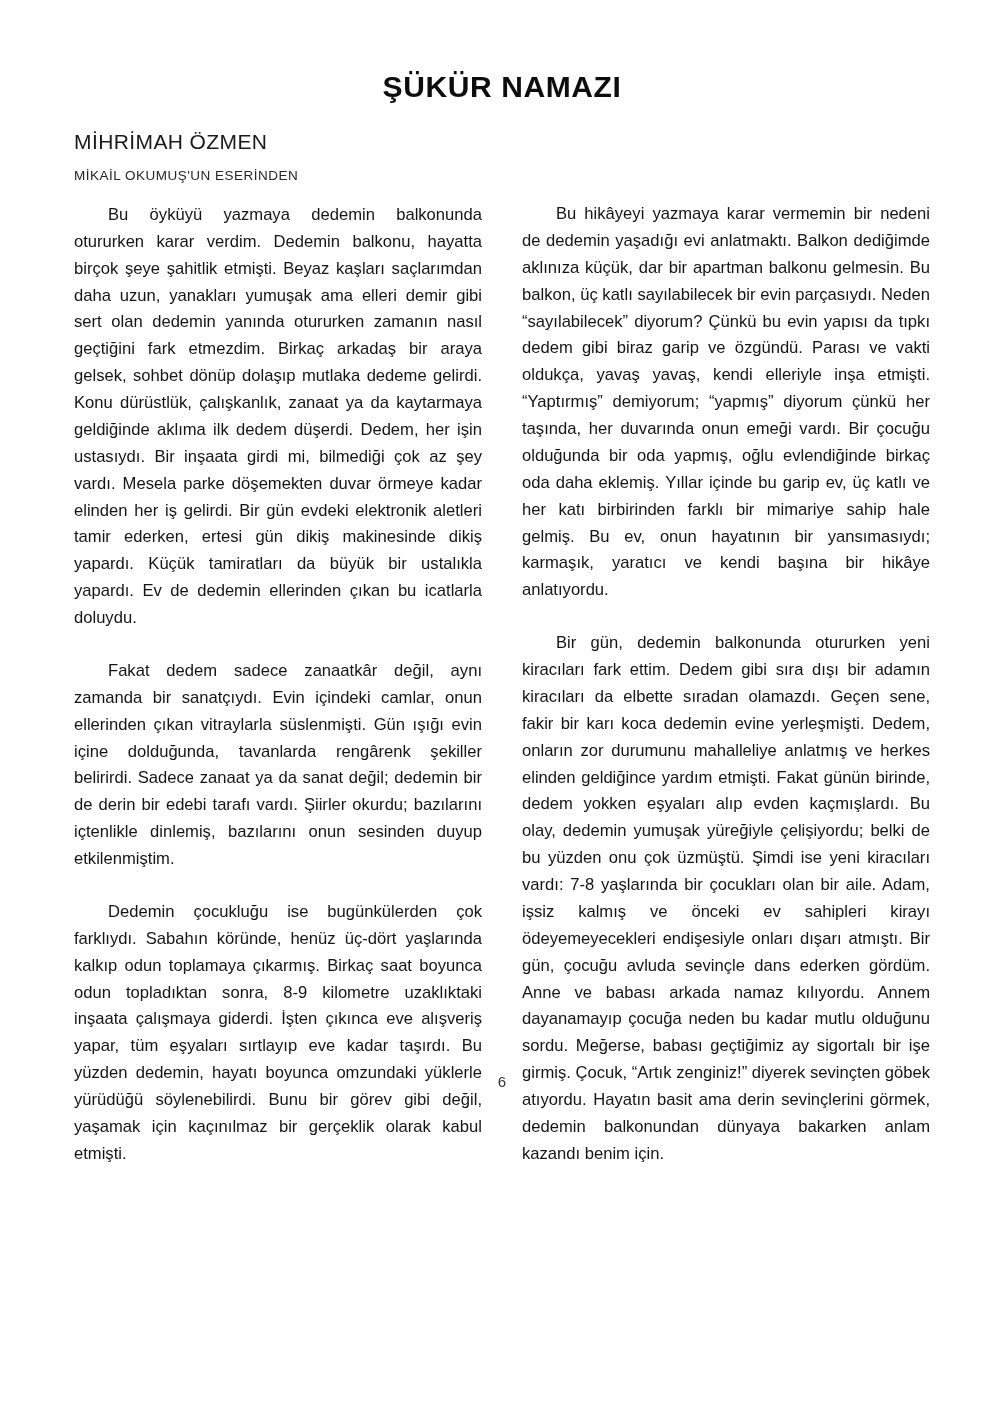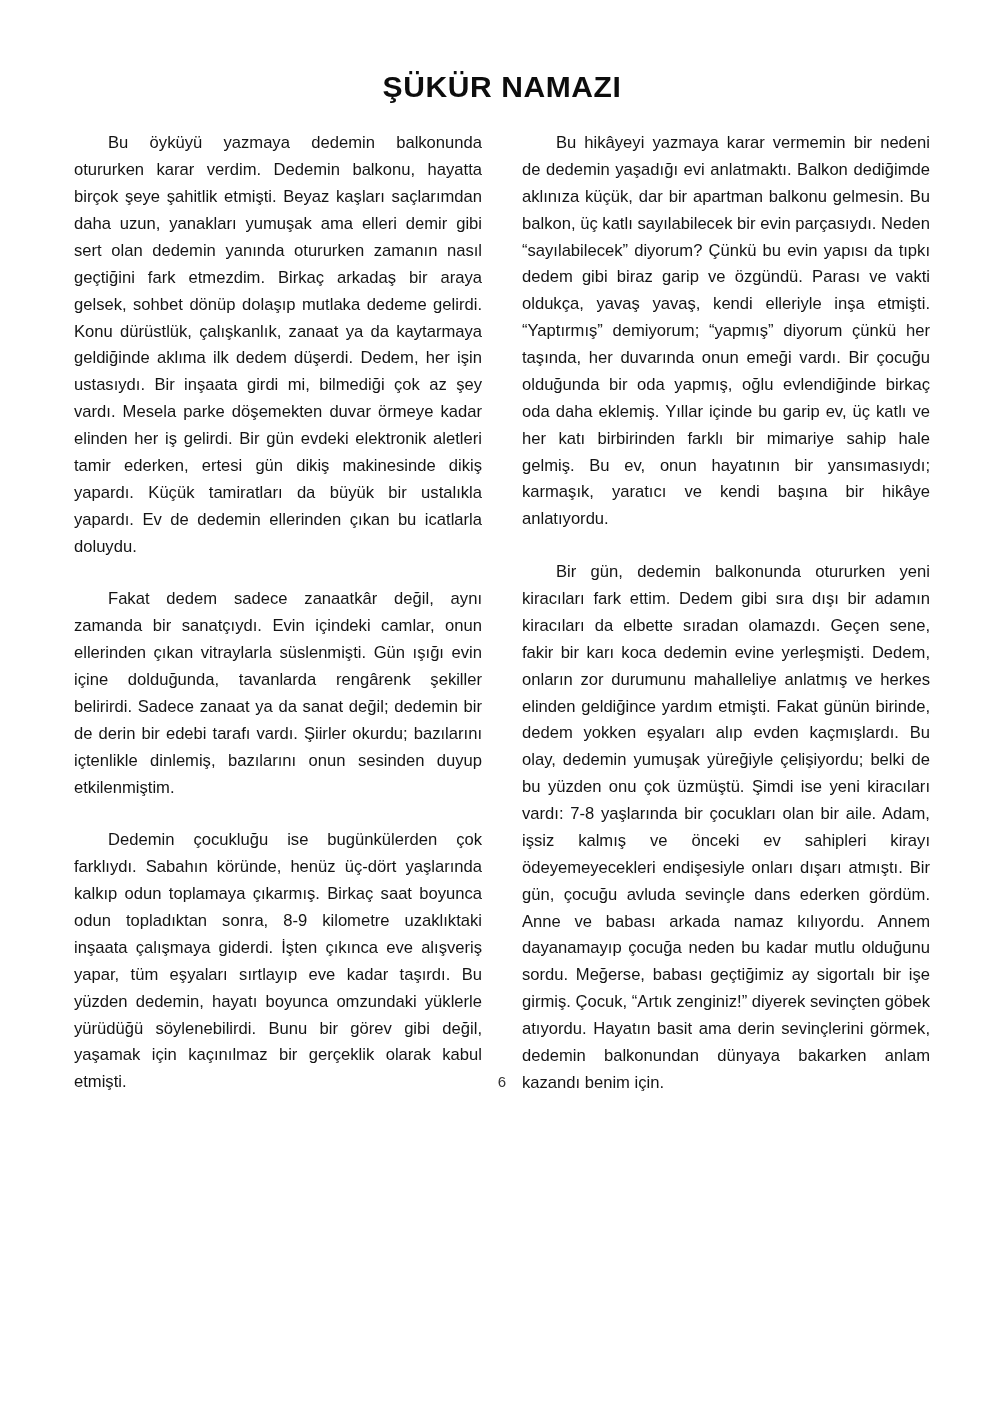--- a/index.html
+++ b/index.html
@@ -39,21 +39,21 @@
   }
   .source {
     font-size: 13.5px;
     letter-spacing: 0.5px;
     color: #262626;
     margin: 0 0 18px 0;
   }
   .columns {
     display: flex;
     gap: 40px;
-    align-items: center;
+    align-items: flex-end;
   }
   .col {
     width: 412px;
   }
   p.body-par {
     margin: 0 0 26px 0;
     font-size: 16.6px;
     line-height: 1.62;
     text-align: justify;
     text-justify: inter-word;
@@ -75,21 +75,23 @@
     color: #333333;
   }
 </style>
 </head>
 <body>
 
 <div class="page">
 
   <h1 class="doc-title">ŞÜKÜR NAMAZI</h1>
 
+  <div class="author">MİHRİMAH ÖZMEN</div>
 
+  <div class="source">MİKAİL OKUMUŞ'UN ESERİNDEN</div>
 
   <div class="columns">
 
     <div class="col">
       <p class="body-par">Bu öyküyü yazmaya dedemin balkonunda otururken karar verdim. Dedemin balkonu, hayatta birçok şeye şahitlik etmişti. Beyaz kaşları saçlarımdan daha uzun, yanakları yumuşak ama elleri demir gibi sert olan dedemin yanında otururken zamanın nasıl geçtiğini fark etmezdim. Birkaç arkadaş bir araya gelsek, sohbet dönüp dolaşıp mutlaka dedeme gelirdi. Konu dürüstlük, çalışkanlık, zanaat ya da kaytarmaya geldiğinde aklıma ilk dedem düşerdi. Dedem, her işin ustasıydı. Bir inşaata girdi mi, bilmediği çok az şey vardı. Mesela parke döşemekten duvar örmeye kadar elinden her iş gelirdi. Bir gün evdeki elektronik aletleri tamir ederken, ertesi gün dikiş makinesinde dikiş yapardı. Küçük tamiratları da büyük bir ustalıkla yapardı. Ev de dedemin ellerinden çıkan bu icatlarla doluydu.</p>
       <p class="body-par">Fakat dedem sadece zanaatkâr değil, aynı zamanda bir sanatçıydı. Evin içindeki camlar, onun ellerinden çıkan vitraylarla süslenmişti. Gün ışığı evin içine dolduğunda, tavanlarda rengârenk şekiller belirirdi. Sadece zanaat ya da sanat değil; dedemin bir de derin bir edebi tarafı vardı. Şiirler okurdu; bazılarını içtenlikle dinlemiş, bazılarını onun sesinden duyup etkilenmiştim.</p>
       <p class="body-par">Dedemin çocukluğu ise bugünkülerden çok farklıydı. Sabahın köründe, henüz üç-dört yaşlarında kalkıp odun toplamaya çıkarmış. Birkaç saat boyunca odun topladıktan sonra, 8-9 kilometre uzaklıktaki inşaata çalışmaya giderdi. İşten çıkınca eve alışveriş yapar, tüm eşyaları sırtlayıp eve kadar taşırdı. Bu yüzden dedemin, hayatı boyunca omzundaki yüklerle yürüdüğü söylenebilirdi. Bunu bir görev gibi değil, yaşamak için kaçınılmaz bir gerçeklik olarak kabul etmişti.</p>
     </div>
 
     <div class="col">

